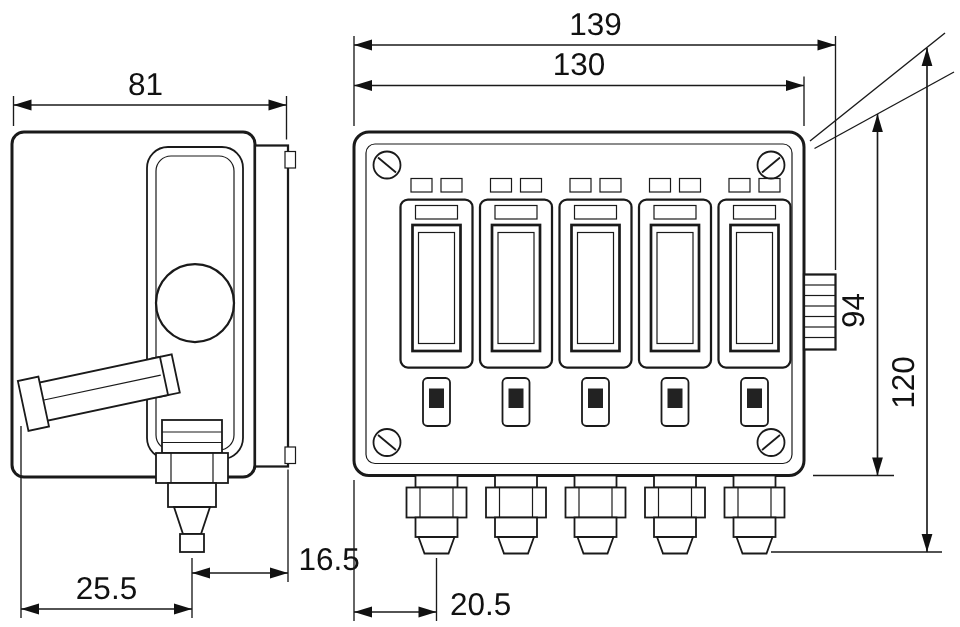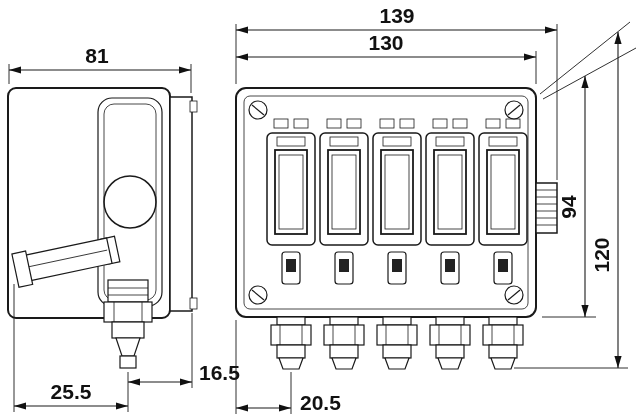--- a/index.html
+++ b/index.html
@@ -1,16 +1,16 @@
 <!DOCTYPE html>
 <html><head>
 <meta charset="utf-8">
 <style>
   html,body{margin:0;padding:0;background:#ffffff;}
-  .canvas{width:640px;height:418px;background:#ffffff;position:relative;overflow:hidden;font-weight:bold;}
+  .canvas{width:640px;height:418px;background:#ffffff;position:relative;overflow:hidden;}
   svg{display:block;}
   .ln{stroke:#1a1a1a;fill:none;stroke-width:1.2;}
   .w2{stroke-width:2;}
   .w15{stroke-width:1.5;}
   .w08{stroke-width:0.8;}
   .w18{stroke-width:1.8;}
   .fillw{fill:#ffffff;}
   .dark{fill:#222222;stroke:none;}
   .dim{stroke:#1a1a1a;stroke-width:1.1;fill:none;}
   .ext{stroke:#1a1a1a;stroke-width:0.9;fill:none;}

